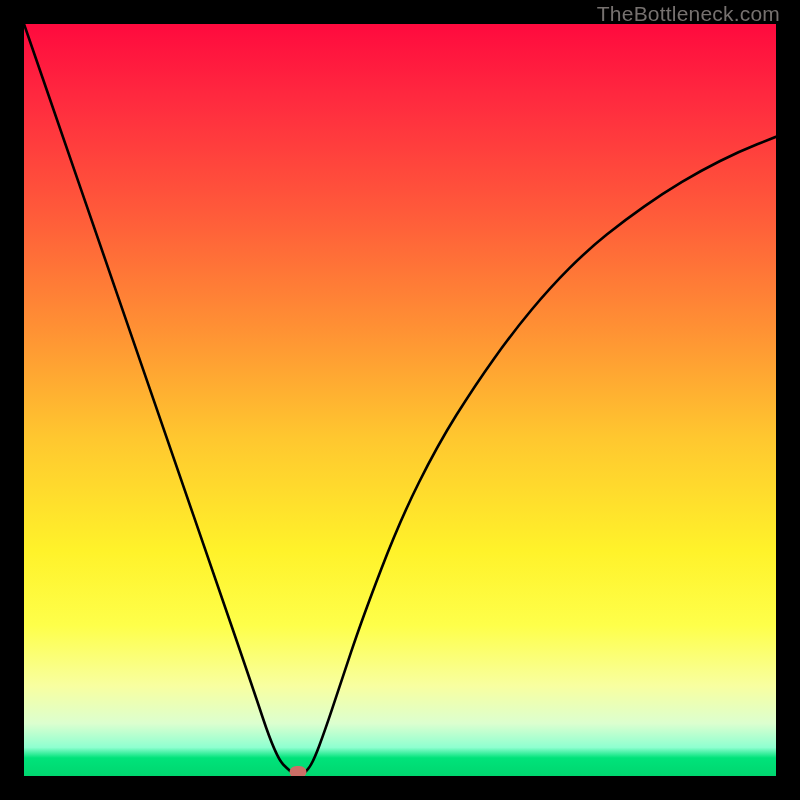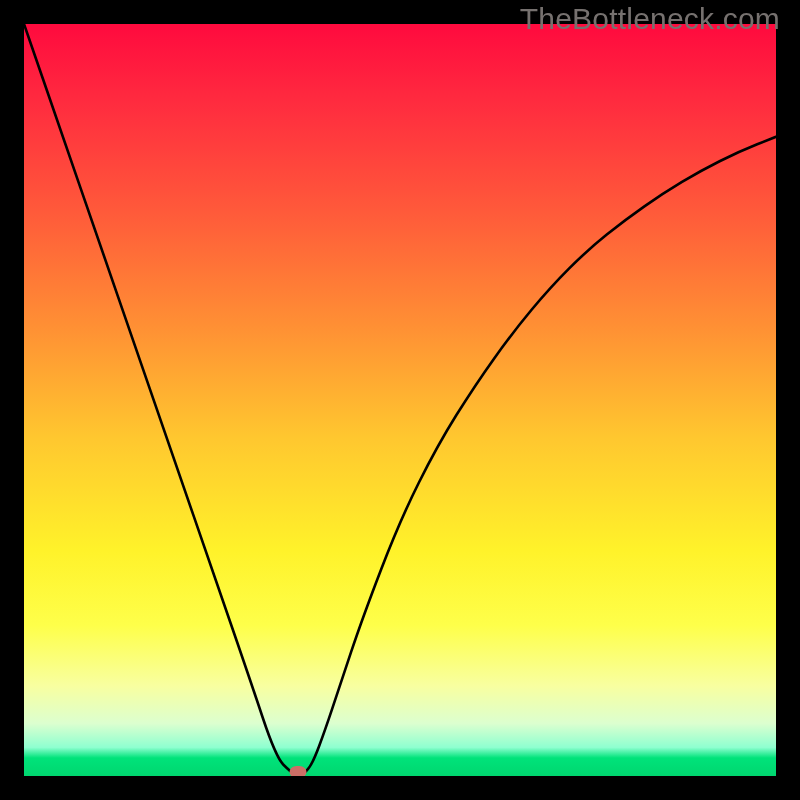--- a/index.html
+++ b/index.html
@@ -8,21 +8,21 @@
     position: relative;
     width: 800px;
     height: 800px;
     background: #000;
   }
   .watermark {
     position: absolute;
     top: 2px;
     right: 20px;
     font-family: Arial, Helvetica, sans-serif;
-    font-size: 30px;
+    font-size: 21px;
     color: #76716f;
     letter-spacing: 0.2px;
     z-index: 5;
   }
   .plot {
     position: absolute;
     left: 24px;
     top: 24px;
     width: 752px;
     height: 752px;

